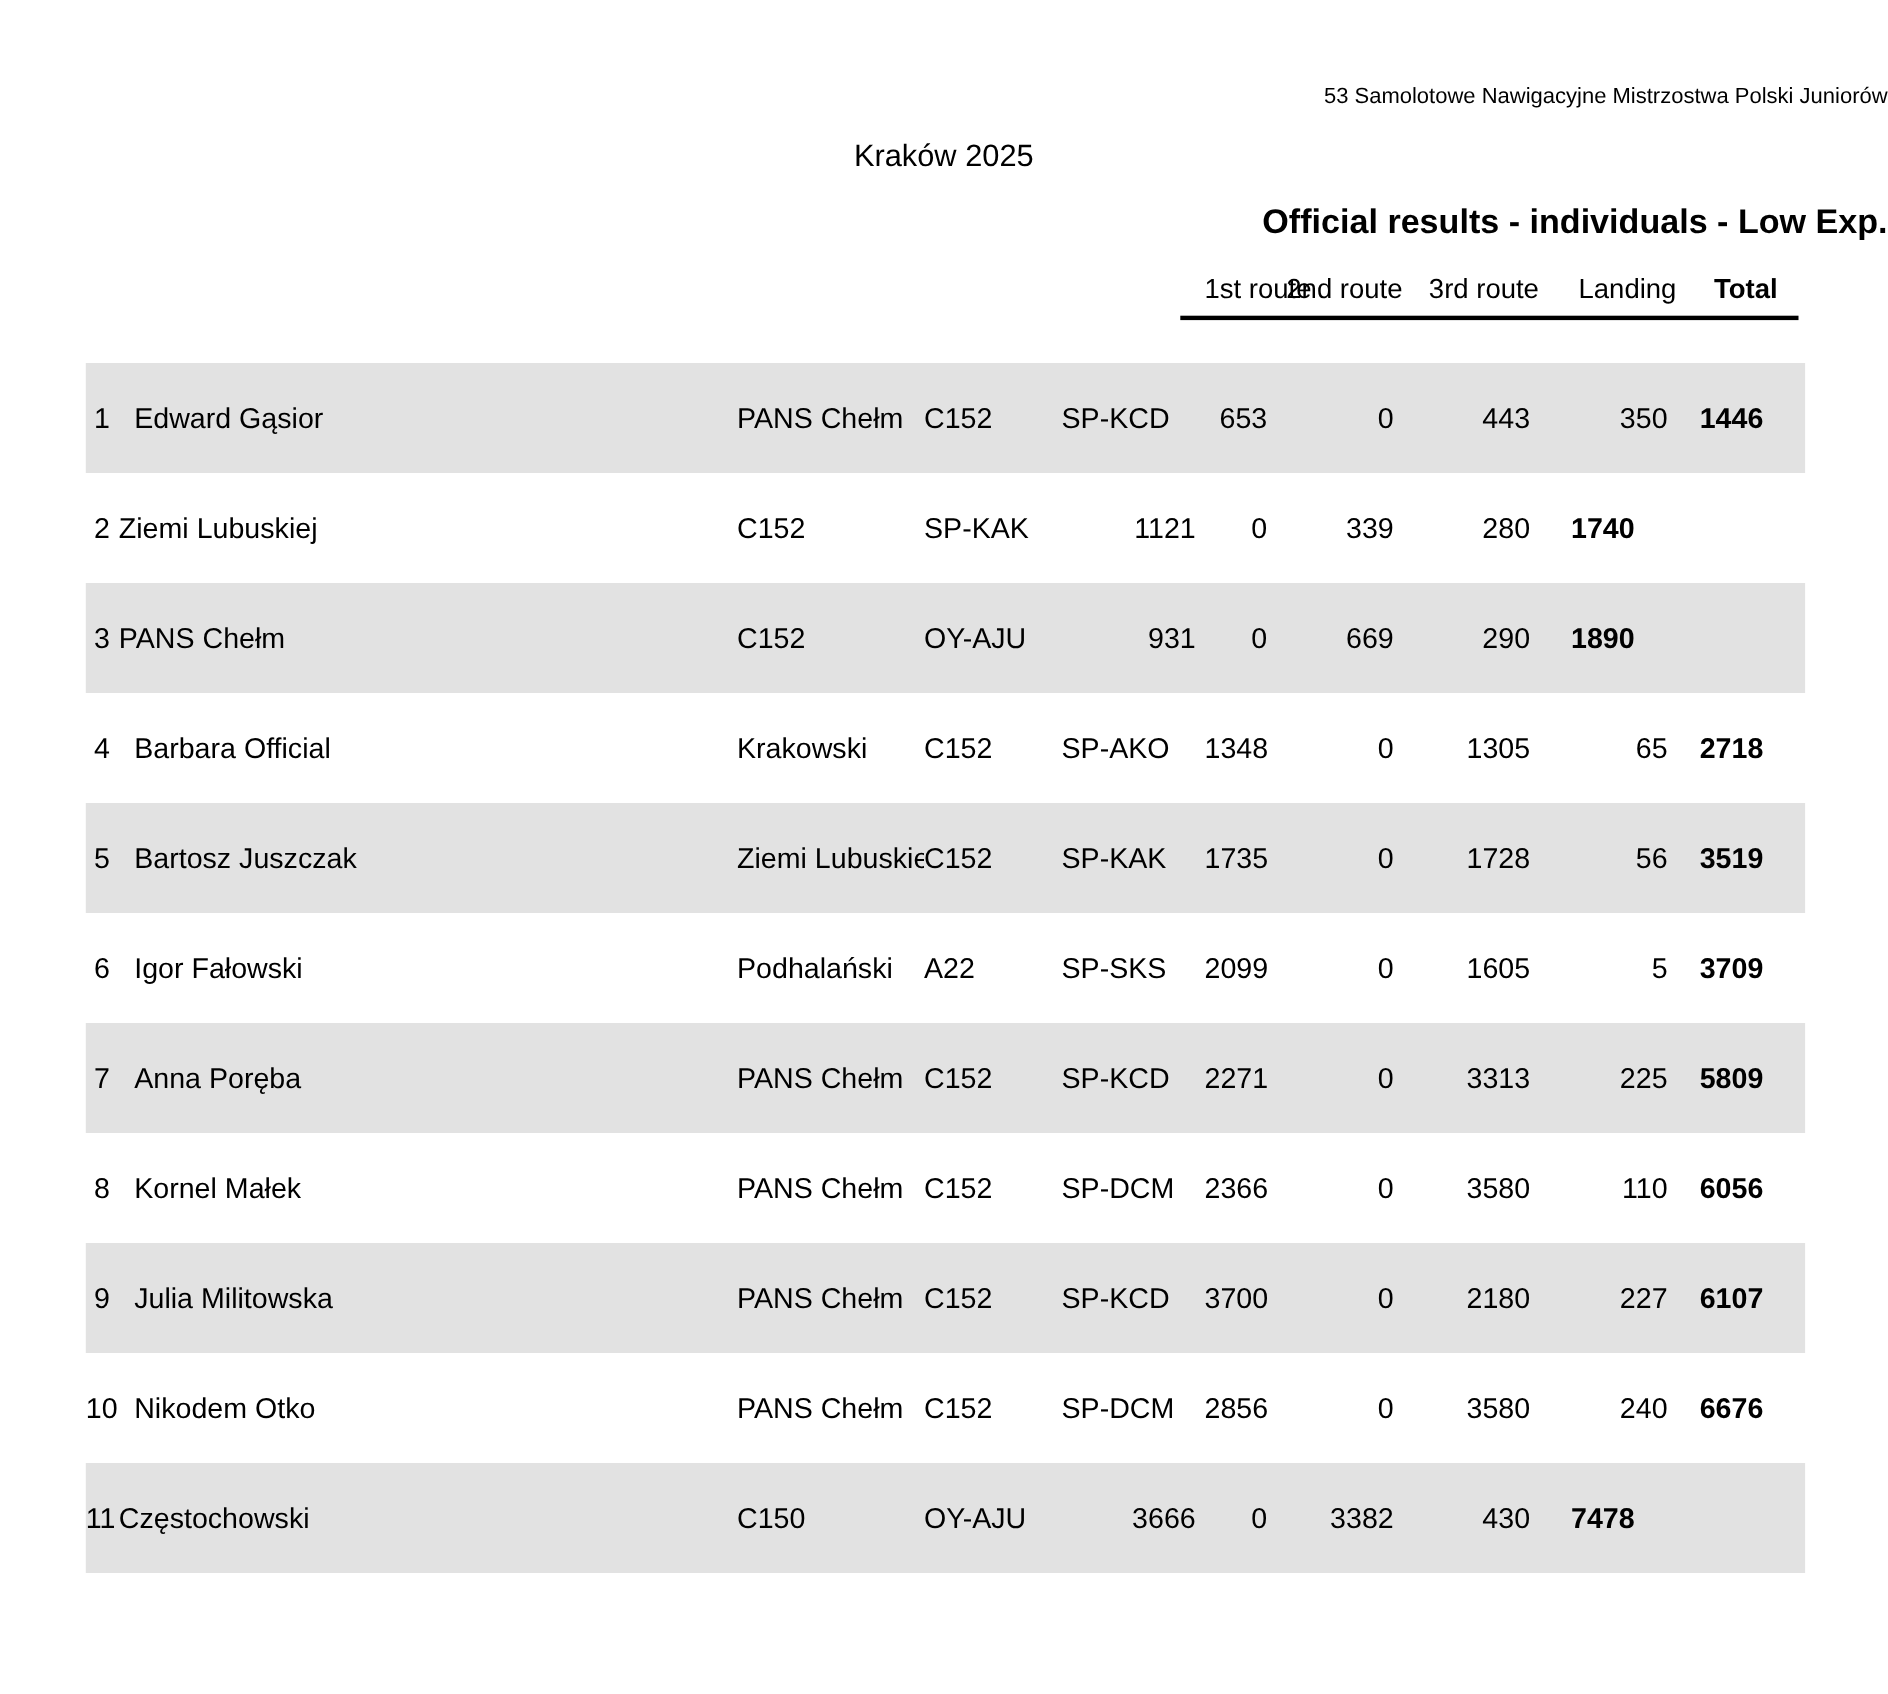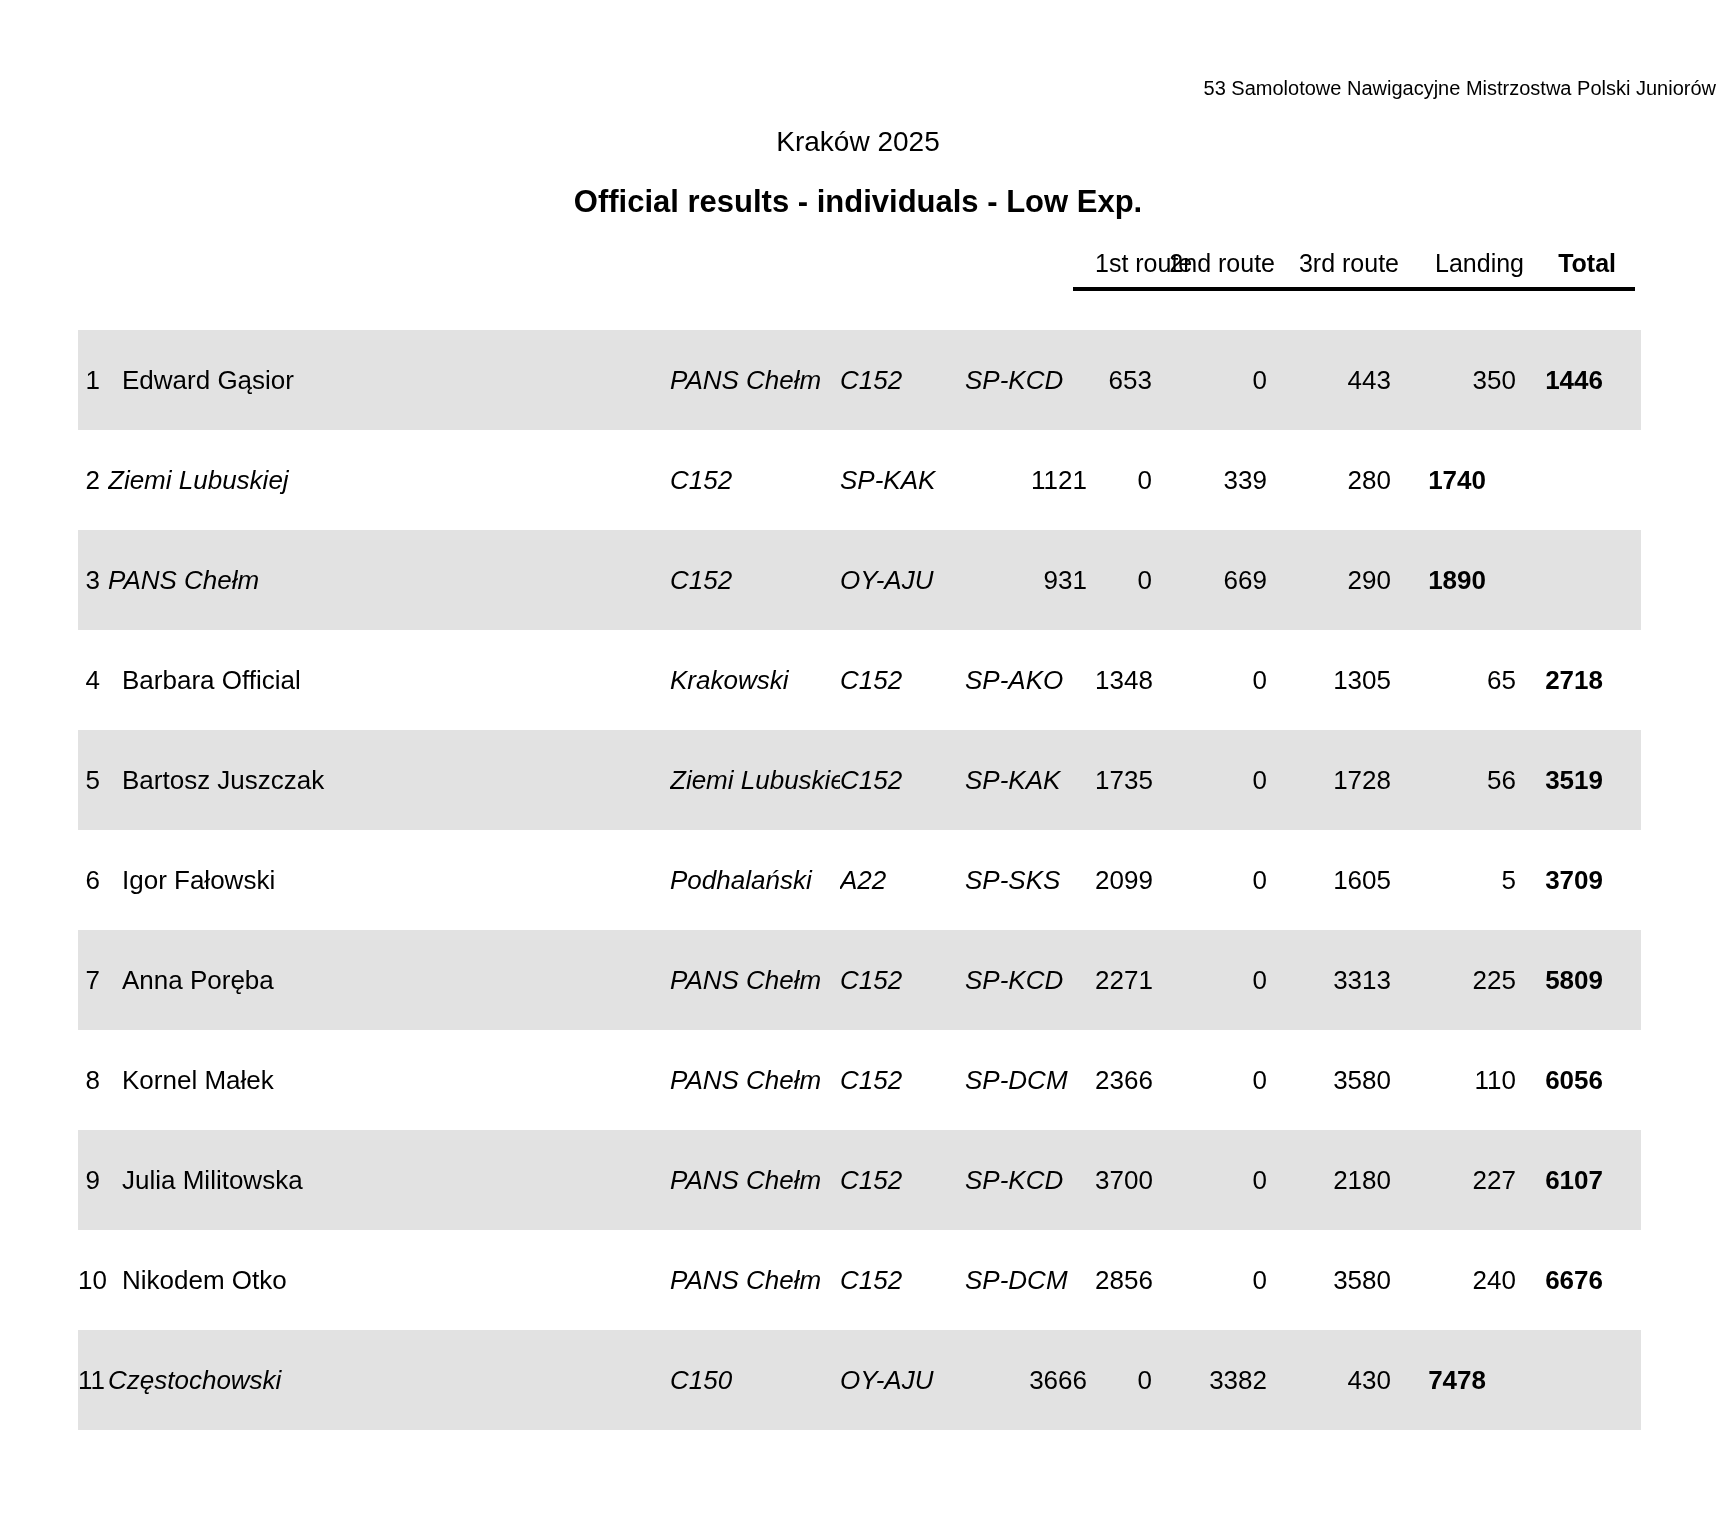--- a/index.html
+++ b/index.html
@@ -31,21 +31,21 @@
     width: 100%;
     text-align: center;
     font-size: 28px;
     line-height: 32px;
   }
   .heading {
     position: absolute;
     top: 184px;
     left: 0;
     width: 100%;
-    text-align: center;
+    text-align: right;
     font-size: 31px;
     line-height: 36px;
     font-weight: 700;
   }
   .grid-row {
     display: grid;
     grid-template-columns: 30px 562px 170px 125px 130px 65px 115px 124px 125px 117px;
     align-items: center;
   }
   .thead {
@@ -78,21 +78,21 @@
   }
   .trow {
     height: 100px;
     font-size: 26px;
   }
   .trow.odd  { background: var(--row-odd, #e2e2e2); }
   .trow.even { background: var(--row-even, #ffffff); }
   .cell { white-space: nowrap; overflow: hidden; }
   .c-rank { text-align: right; padding-right: 8px; }
   .c-name { padding-left: 14px; }
-  .c-club, .c-aircraft, .c-registration { text-align: left; font-style: italic; }
+  .c-club, .c-aircraft, .c-registration { text-align: left; }
   .c-route1, .c-route2, .c-route3, .c-landing { text-align: right; padding-right: 8px; }
   .c-total { text-align: right; padding-right: 38px; font-weight: 700; }
 </style>
 </head>
 <body>
 
 <div class="title">53 Samolotowe Nawigacyjne Mistrzostwa Polski Juniorów</div>
 <div class="subtitle">Kraków 2025</div>
 <div class="heading">Official results - individuals - Low Exp.</div>
 

